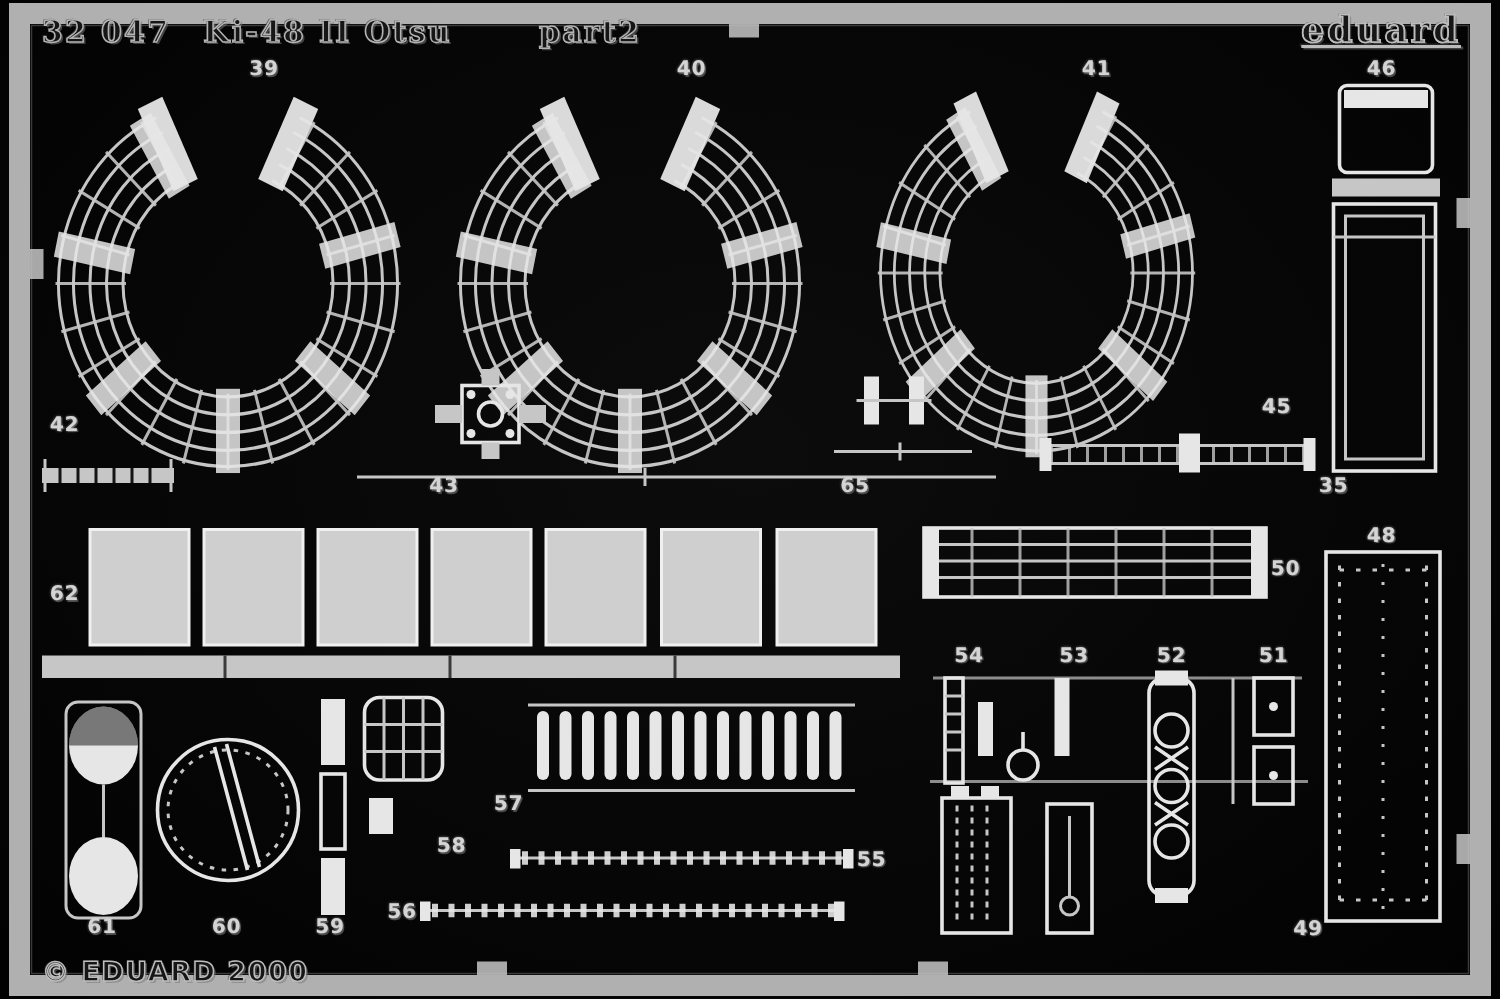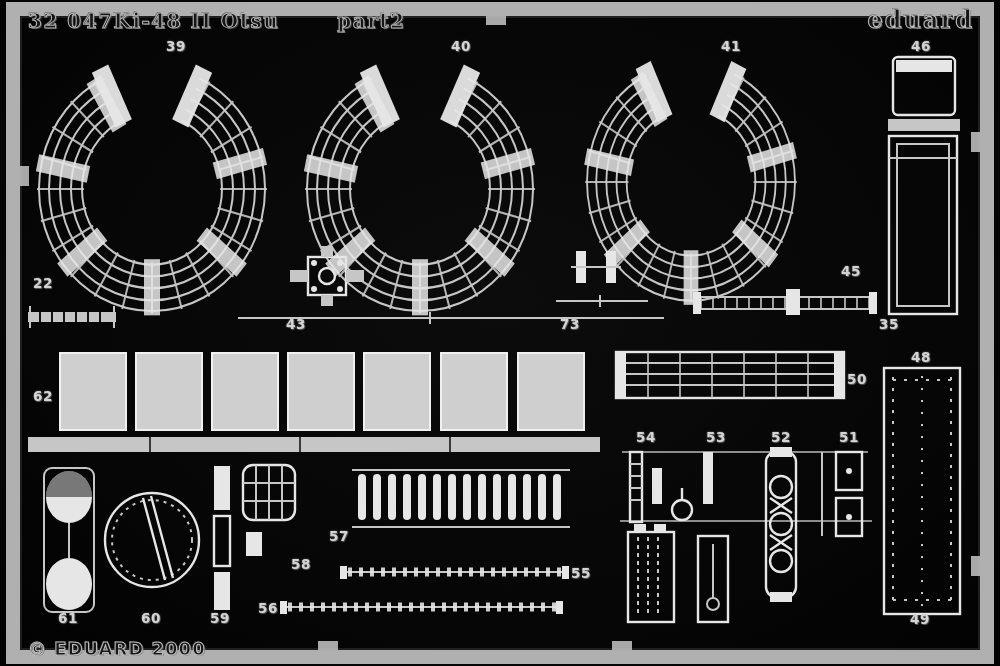--- a/index.html
+++ b/index.html
@@ -28,23 +28,23 @@
   }
   .header{position:absolute;left:28px;right:26px;top:5px;display:flex;align-items:baseline;}
   .footer{position:absolute;left:28px;right:30px;bottom:7px;display:flex;align-items:flex-start;justify-content:space-between;}
   .emboss{
     color:#161616;
     -webkit-text-stroke:1px #b4b4b4;
     text-shadow:1.5px 1px 0 rgba(120,120,120,.55), -1px -1px 0 rgba(60,60,60,.6);
     filter:blur(.25px);
   }
   .h{font:700 20px "DejaVu Serif",serif;letter-spacing:1.5px;}
-  .h.title{}
+  .h.title{margin-left:22px;}
   .h.subtitle{margin-left:58px;text-align:center;}
-  .brand{margin-left:auto;font:700 24px "DejaVu Serif",serif;letter-spacing:2px;-webkit-text-stroke:1.1px #bcbcbc;}
+  .brand{margin-left:auto;font:700 24px "DejaVu Serif",serif;letter-spacing:2px;text-decoration:underline;-webkit-text-stroke:1.1px #bcbcbc;}
   .f{font:700 18px "DejaVu Sans",sans-serif;letter-spacing:1px;-webkit-text-stroke:1px #bdbdbd;}
 </style>
 </head>
 <body>
 
 <div class="stage">
 
   <svg width="1000" height="666" viewBox="0 0 1000 666">
     <defs>
       <g id="ring">
@@ -260,28 +260,28 @@
     <span class="emboss brand">eduard</span>
   </div>
 
   <div class="footer">
     <span class="emboss f">© EDUARD 2000</span>
   </div>
 
   <div class="label" style="left:176px;top:46px">39</div>
   <div class="label" style="left:461px;top:46px">40</div>
   <div class="label" style="left:731px;top:46px">41</div>
-  <div class="label" style="left:43px;top:283px">22</div>
+  <div class="label" style="left:43px;top:283px">42</div>
   <div class="label" style="left:296px;top:324px">43</div>
-  <div class="label" style="left:570px;top:324px">73</div>
+  <div class="label" style="left:570px;top:324px">65</div>
   <div class="label" style="left:851px;top:271px">45</div>
   <div class="label" style="left:921px;top:46px">46</div>
   <div class="label" style="left:889px;top:324px">35</div>
   <div class="label" style="left:921px;top:357px">48</div>
-  <div class="label" style="left:920px;top:619px">49</div>
+  <div class="label" style="left:872px;top:619px">49</div>
   <div class="label" style="left:857px;top:379px">50</div>
   <div class="label" style="left:849px;top:437px">51</div>
   <div class="label" style="left:781px;top:437px">52</div>
   <div class="label" style="left:716px;top:437px">53</div>
   <div class="label" style="left:646px;top:437px">54</div>
   <div class="label" style="left:581px;top:573px">55</div>
   <div class="label" style="left:268px;top:608px">56</div>
   <div class="label" style="left:339px;top:536px">57</div>
   <div class="label" style="left:301px;top:564px">58</div>
   <div class="label" style="left:220px;top:618px">59</div>

